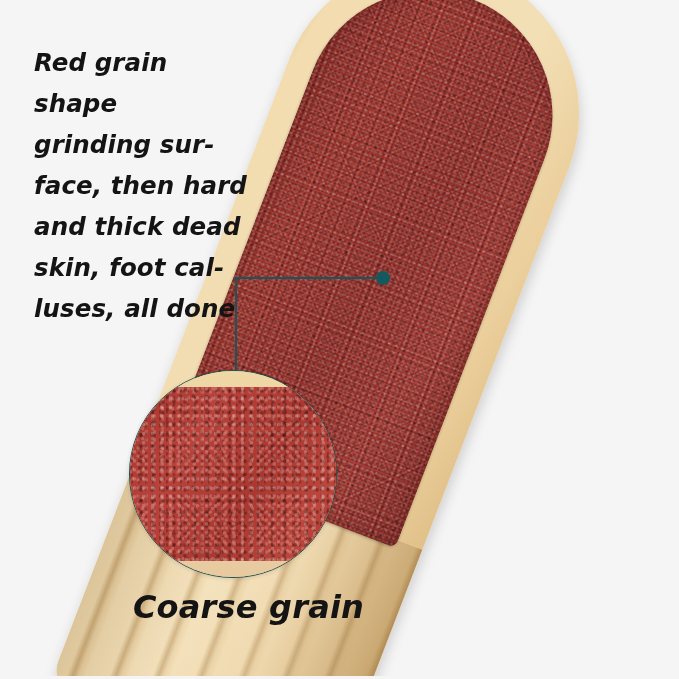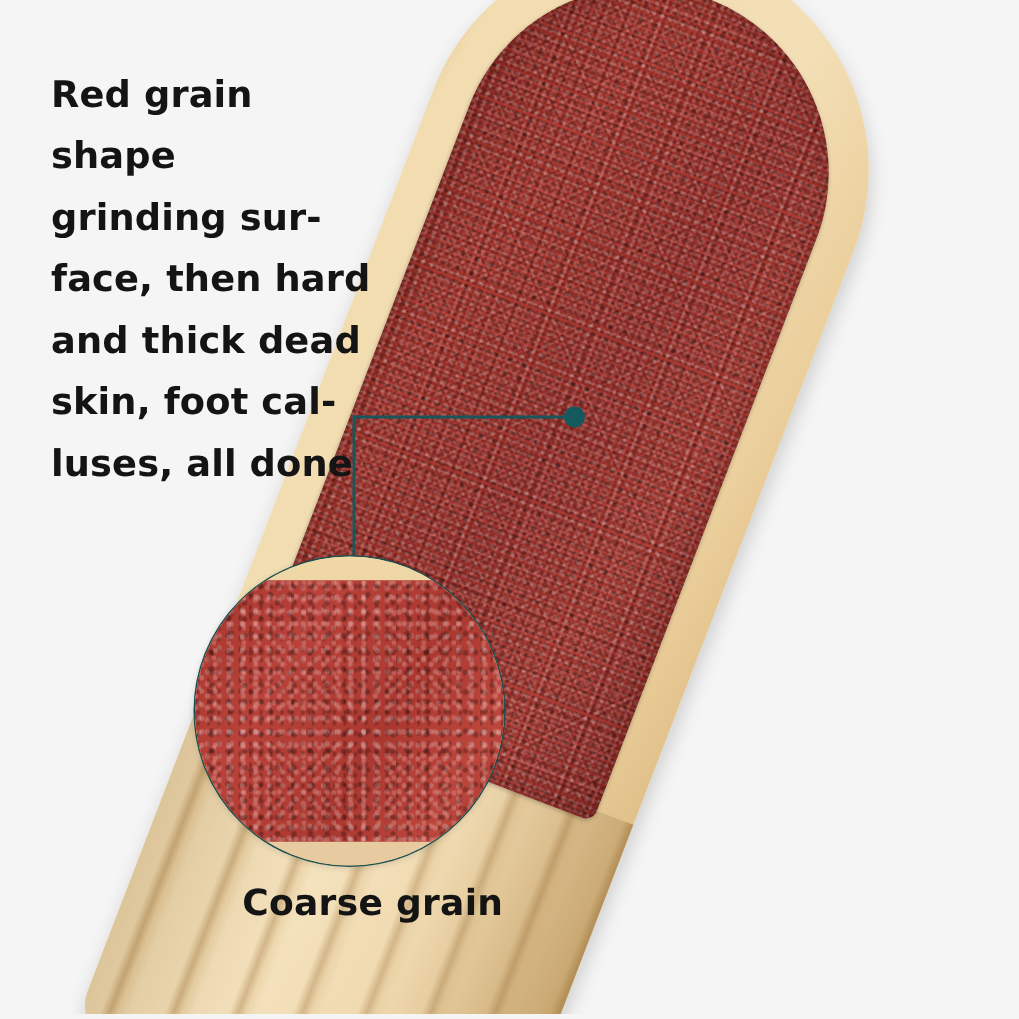--- a/index.html
+++ b/index.html
@@ -2,21 +2,21 @@
 <html><head>
 <meta charset="utf-8">
 <style>
   html,body{margin:0;padding:0;}
   body{
     width:679px;height:679px;
     background:#f5f5f5;
     font-family:"DejaVu Sans","Liberation Sans",sans-serif;
     overflow:hidden;
   }
-  #stage{position:relative;width:679px;height:676px;overflow:hidden;background:#f5f5f5;}
+  #stage{position:relative;width:679px;height:676px;overflow:hidden;background:#f5f5f5;font-style:italic;}
 
   
   #product{
     position:absolute;
     left:186px; top:-54px;
     width:300px; height:820px;
     transform:rotate(21deg);
     transform-origin:50% 50%;
   }
   .wood-body{
@@ -115,21 +115,21 @@
       radial-gradient(circle at 55% 35%, rgba(0,0,0,.28) 0 1.2px, transparent 2.4px),
       radial-gradient(circle at 78% 62%, rgba(255,255,255,.20) 0 1.2px, transparent 2.4px),
       radial-gradient(circle at 33% 72%, rgba(0,0,0,.26) 0 1.2px, transparent 2.4px),
       radial-gradient(circle at 88% 15%, rgba(255,255,255,.18) 0 1.2px, transparent 2.4px),
       radial-gradient(circle at 5% 55%, rgba(0,0,0,.24) 0 1.2px, transparent 2.4px),
       linear-gradient(120deg,#a5342c 0%,#b9423a 30%,#ab3830 60%,#bd463c 82%,#a1322b 100%);
     background-size:9px 9px,11px 11px,8px 8px,13px 13px,10px 10px,7px 7px,100% 100%;
   }
   #caption{
     position:absolute; left:0; top:588px; width:497px; text-align:center;
-    font-size:24px; font-weight:700; color:#141414; letter-spacing:.2px;
+    font-size:32px; font-weight:700; color:#141414; letter-spacing:.2px;
   }
 </style>
 </head>
 <body>
 
 <div id="stage">
 
   <div id="product">
     <div class="wood-body"></div>
     <div class="ridges"></div>

